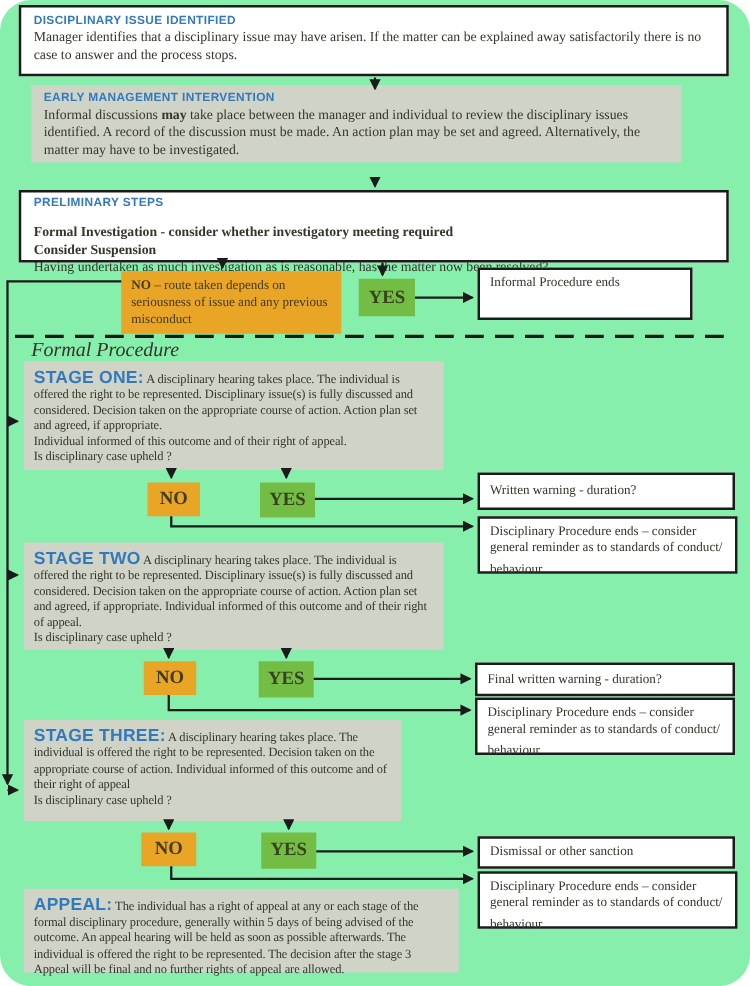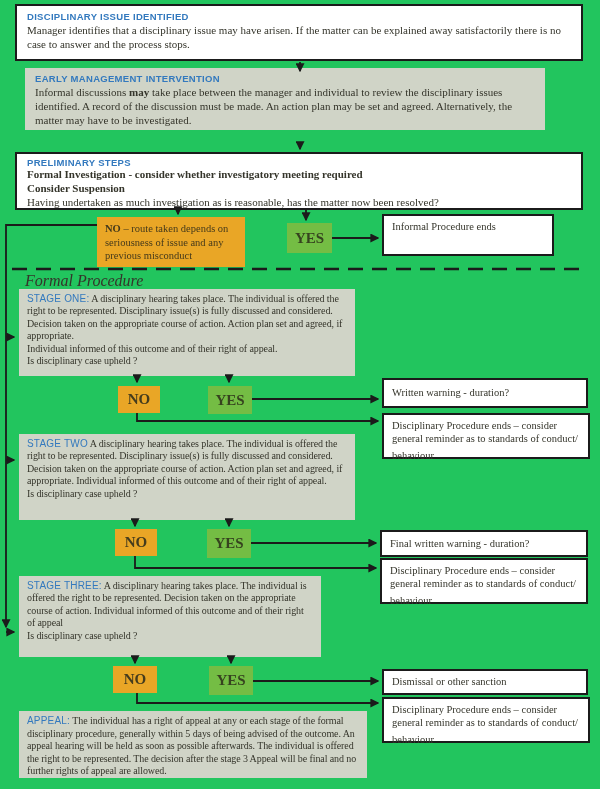--- a/index.html
+++ b/index.html
@@ -1,27 +1,27 @@
 <!DOCTYPE html>
 <html style="--blue: #3379be; --orange: #e9a626; --green: #74bd44; --gray_box: #d0d4c7; --line: #1b1b1b; --ink: #35352b;"><head>
 <meta charset="utf-8">
 <style>
   :root{
     --blue:#3379be; --orange:#e9a626; --green:#74bd44;
     --gray_box:#d0d4c7; --line:#1b1b1b; --ink:#35352b;
   }
   html,body{margin:0;padding:0;background:#fff;}
-  .canvas{position:relative;width:600px;height:789px;background:#22c55e;overflow:hidden;
-          font-family:"Liberation Serif",serif;}
+  .canvas{position:relative;width:600px;height:789px;background:#86efac;overflow:hidden;
+          font-family:"Liberation Serif",serif;border-radius:25px;}
   .box{position:absolute;box-sizing:border-box;}
   .bordered{background:#fff;border:2px solid var(--line);}
   .gray{background:var(--gray_box);}
   .bh{font-family:"Liberation Sans",sans-serif;font-weight:bold;font-size:9.5px;
       letter-spacing:.3px;color:var(--blue);margin-bottom:2px;}
-  .sh{font-family:"Liberation Sans",sans-serif;font-weight:normal;font-size:10px;
+  .sh{font-family:"Liberation Sans",sans-serif;font-weight:bold;font-size:14px;
       letter-spacing:.2px;color:var(--blue);}
   .bt{font-family:"Liberation Serif",serif;font-size:11px;line-height:1.27;color:var(--ink);}
   .b{font-weight:bold;}
   .pad1{padding:5px 10px 4px 10px;}
   .stage{padding:4px 8px 3px 8px;}
   .stage .st{font-size:10px;line-height:1.24;letter-spacing:-.1px;}
   .noyes{display:flex;align-items:center;justify-content:center;
          font-family:"Liberation Serif",serif;font-weight:bold;font-size:15px;}
   .no{background:var(--orange);color:#453c1d;}
   .yes{background:var(--green);color:#36431f;}
@@ -48,27 +48,27 @@
   <div class="box gray pad1" style="left:25px;top:68px;width:520px;height:62px">
     <div class="bh">EARLY MANAGEMENT INTERVENTION</div>
     <div class="bt">
       <span>Informal discussions</span>
       <span class="b">may</span>
       <span>take place between the manager and individual to review the disciplinary issues identified. A record of the discussion must be made. An action plan may be set and agreed. Alternatively, the matter may have to be investigated.</span>
     </div>
   </div>
 
   <div class="box bordered" style="left:15px;top:152px;width:568px;height:58px;padding:3px 10px">
-    <div class="bh" style="margin-bottom:0">PRELIMINARY STEPS</div>
+    <div class="bh" style="margin-bottom:12px">PRELIMINARY STEPS</div>
     <div class="bt b">Formal Investigation - consider whether investigatory meeting required</div>
     <div class="bt b">Consider Suspension</div>
     <div class="bt">Having undertaken as much investigation as is reasonable, has the matter now been resolved?</div>
   </div>
 
-  <div class="box no1" style="left:97px;top:217px;width:148px;height:50px">
+  <div class="box no1" style="left:97px;top:217px;width:176px;height:50px">
     <span class="b">NO</span>
     <span>– route taken depends on seriousness of issue and any previous misconduct</span>
   </div>
 
   <div class="box noyes yes" style="left:287px;top:223px;width:45px;height:30px">YES</div>
 
   <div class="box bordered out" style="left:382px;top:214px;width:172px;height:42px">
     <div class="ln">Informal Procedure ends</div>
   </div>
 

